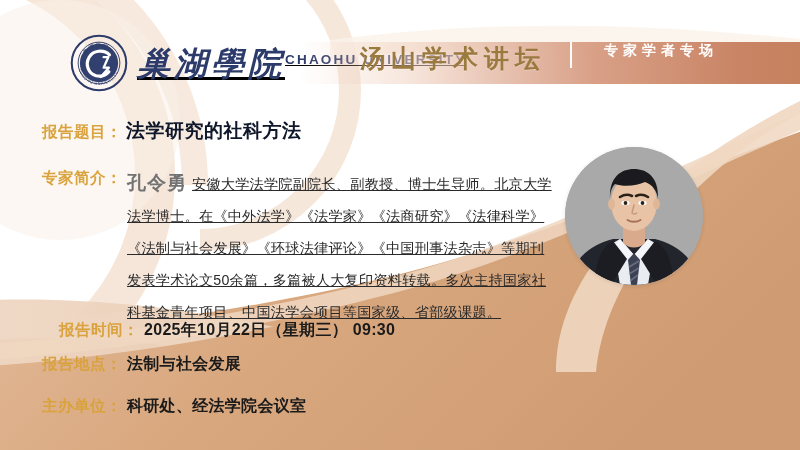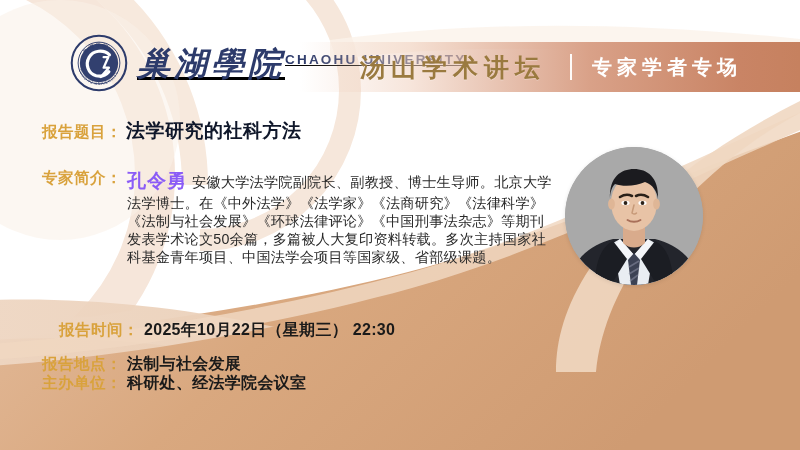--- a/index.html
+++ b/index.html
@@ -24,59 +24,59 @@
   .logo-cn{
     font-family:"Liberation Serif","DejaVu Serif",serif;
     font-size:33px;font-weight:700;color:#2d3b6b;letter-spacing:4px;
     font-style:italic;white-space:nowrap;
   }
   .logo-en{
     font-size:13.5px;font-weight:700;color:#2d3b6b;letter-spacing:2.2px;
     white-space:nowrap;margin-top:5px;
   }
   .ribbon{
-    position:absolute;left:300px;top:42px;width:500px;height:50px;
+    position:absolute;left:300px;top:42px;width:500px;height:42px;
     background:linear-gradient(to right,rgba(255,255,255,0) 0%,rgba(240,208,190,.55) 22%,#d9a188 58%,#c98465 88%,#c6815f 100%);
-    display:flex;align-items:center;
+    display:flex;align-items:flex-start;
   }
   .ribbon-title{
     font-family:"Liberation Serif","DejaVu Serif",serif;
     font-size:25px;font-weight:700;color:#9a7a3f;letter-spacing:6px;
     margin-left:60px;white-space:nowrap;text-shadow:0 1px 0 rgba(255,255,255,.25);
   }
   .ribbon-div{
     width:2px;height:26px;background:#ffffff;margin:0 20px 0 24px;flex:0 0 auto;opacity:.95;
   }
   .ribbon-sub{
     font-family:Liberation Sans, sans-serif;
-    font-size:20px;font-weight:700;color:#ffffff;letter-spacing:5px;white-space:nowrap;
+    font-size:14px;font-weight:700;color:#ffffff;letter-spacing:5px;white-space:nowrap;margin-left:12px;
   }
   
   .content{position:absolute;left:0;top:0;width:800px;height:334px;z-index:4;}
   .row{position:absolute;display:flex;align-items:baseline;white-space:nowrap;}
   .label{
     color:#d9a23c;font-size:15.5px;font-weight:700;letter-spacing:.5px;flex:0 0 auto;
   }
   .val-strong{
     color:#0f172a;font-size:19px;font-weight:700;letter-spacing:.5px;margin-left:4px;
   }
   .val-mid{
     color:#1a1a1a;font-size:16px;font-weight:700;letter-spacing:.3px;margin-left:5px;
   }
   #row-title{left:42px;top:118px;}
   #row-bio{left:42px;top:168px;align-items:flex-start;}
   #row-time{left:42px;top:320px;margin-left:17px;}
   #row-place{left:42px;top:354px;justify-content:flex-end;}
-  #row-host{left:42px;top:373px;}
+  #row-host{left:42px;top:396px;}
   .bio-wrap{margin-left:5px;width:430px;white-space:normal;}
   .bio-name{
-    color:#8b5cf6;font-size:19px;font-weight:700;letter-spacing:1px;margin-right:5px;
+    color:#737373;font-size:19px;font-weight:700;letter-spacing:1px;margin-right:5px;
   }
   .bio-text{
-    color:#2a2a2a;font-size:14.2px;line-height:17px;letter-spacing:.2px;text-align:justify;
+    color:#2a2a2a;font-size:14.2px;line-height:32px;letter-spacing:.2px;text-align:justify;text-decoration:underline;
   }
   
   .portrait{
     position:absolute;left:565px;top:147px;width:138px;height:138px;border-radius:50%;
     overflow:hidden;z-index:5;background:#a9a9a9;
     box-shadow:0 1px 4px rgba(0,0,0,.10);
   }
   .portrait svg{display:block;width:138px;height:138px;}
 </style>
 </head>
@@ -262,21 +262,21 @@
 
     <div class="row" id="row-bio">
       <span class="label">专家简介：</span>
       <span class="bio-wrap">
         <span class="bio-name">孔令勇</span><span class="bio-text">安徽大学法学院副院长、副教授、博士生导师。北京大学法学博士。在《中外法学》《法学家》《法商研究》《法律科学》《法制与社会发展》《环球法律评论》《中国刑事法杂志》等期刊发表学术论文50余篇，多篇被人大复印资料转载。多次主持国家社科基金青年项目、中国法学会项目等国家级、省部级课题。</span>
       </span>
     </div>
 
     <div class="row" id="row-time">
       <span class="label">报告时间：</span>
-      <span class="val-mid">2025年10月22日（星期三）  22:30</span>
+      <span class="val-mid">2025年10月22日（星期三）  09:30</span>
     </div>
 
     <div class="row" id="row-place">
       <span class="label">报告地点：</span>
       <span class="val-mid">法制与社会发展</span>
     </div>
 
     <div class="row" id="row-host">
       <span class="label">主办单位：</span>
       <span class="val-mid">科研处、经法学院会议室</span>

